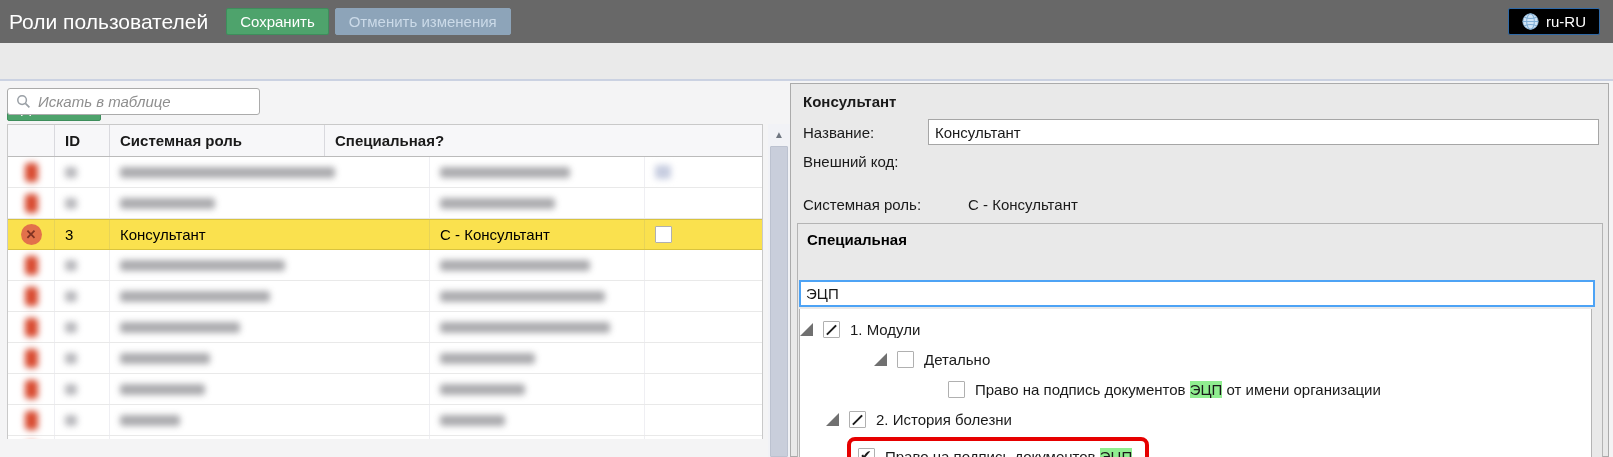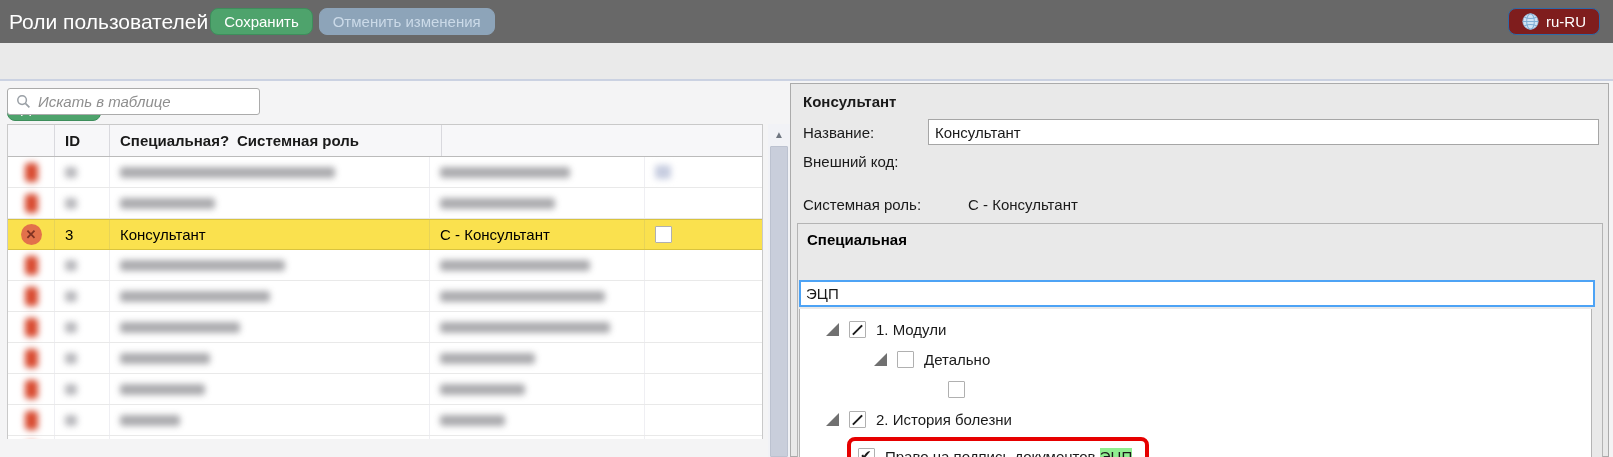--- a/index.html
+++ b/index.html
@@ -2,25 +2,25 @@
 <html><head>
 <meta charset="utf-8">
 <style>
   * { box-sizing: border-box; margin: 0; padding: 0; }
   html,body { width:1613px; height:457px; }
   body { font-family: "Liberation Sans", sans-serif; background:#f4f4f5; overflow:hidden; }
   .app { position:relative; width:1613px; height:457px; overflow:hidden; }
 
   
   .topbar { position:absolute; left:0; top:0; width:1613px; height:43px; background:#686868; display:flex; align-items:center; }
-  .topbar h1 { color:#ffffff; font-size:21px; font-weight:400; margin-left:9px; margin-right:2px; white-space:nowrap; }
-  .btn { display:inline-flex; align-items:center; justify-content:center; height:27px; padding:0 13px; font-size:15px; border-radius:8px; cursor:pointer; border:1px solid transparent; white-space:nowrap; }
+  .topbar h1 { color:#ffffff; font-size:21px; font-weight:400; margin-left:9px; margin-right:18px; white-space:nowrap; }
+  .btn { display:inline-flex; align-items:center; justify-content:center; height:27px; padding:0 13px; font-size:15px; border-radius:2px; cursor:pointer; border:1px solid transparent; white-space:nowrap; }
   .btn-green { background:#4EA36C; border-color:#3E8E5C; color:#ffffff; }
   .btn-disabled { background:#8DA4B9; border-color:#8DA4B9; color:#CBDAE8; cursor:default; }
-  .btn-locale { position:absolute; right:13px; top:8px; background:#7f1d1d; border-color:#2F69A6; color:#ffffff; gap:7px; }
+  .btn-locale { position:absolute; right:13px; top:8px; background:#000000; border-color:#2F69A6; color:#ffffff; gap:7px; }
   .globe { width:17px; height:17px; flex:0 0 auto; }
 
   
   .toolbar { position:absolute; left:0; top:43px; width:1613px; height:38px; background:#EAEAEA; border-bottom:2px solid #CBD2E2; }
   .toolbar .btn { position:absolute; left:7px; top:8px;margin-top:43px; }
 
   
   .searchbox { position:absolute; left:7px; top:88px; width:253px; height:27px; background:#ffffff; border:1px solid #ABABAB; border-radius:3px; display:flex; align-items:center; padding:0 8px; gap:7px; }
   .searchbox input { border:none; outline:none; flex:1; font-size:15px; font-style:italic; color:#555; background:transparent; font-family:"Liberation Sans",sans-serif; }
   .searchbox input::placeholder { color:#8f8f8f; font-style:italic; }
@@ -102,22 +102,22 @@
       <circle cx="6.5" cy="6.5" r="4.6" fill="none" stroke="#9AA0A6" stroke-width="1.6"></circle>
       <line x1="10" y1="10" x2="14.3" y2="14.3" stroke="#9AA0A6" stroke-width="1.8"></line>
     </svg>
     <input type="text" placeholder="Искать в таблице" style="">
   </div>
 
   <div class="table">
     <div class="thead">
       <div class="cell c-icon"></div>
       <div class="cell c-id">ID</div>
+      <div class="cell c-role">Системная роль</div>
       <div class="cell c-special">Специальная?</div>
-      <div class="cell c-role">Системная роль</div>
     </div>
 
     <div class="t-row">
       <div class="cell c-icon">
           <span class="blur-icon"></span>
         </div>
       <div class="cell c-id">
           <span class="blur-id"></span>
         </div>
       <div class="cell c-name">
@@ -289,34 +289,35 @@
 
     <div class="fieldset">
       <div class="fs-title">Специальная</div>
 
 
       <input type="text" class="filter-input" value="ЭЦП" style="">
 
       <div class="treebox">
         <div style="height:5px;"></div>
 
-        <div class="tnode" style="padding-left:26px;">
+        <div class="tnode" style="">
           <span class="tri"></span>
           <span class="checkbox cb-ind"></span>
           <span>1. Модули</span>
         </div>
 
         <div class="tnode" style="padding-left:74px;">
           <span class="tri"></span>
           <span class="checkbox"></span>
           <span>Детально</span>
         </div>
 
         <div class="tnode" style="padding-left:148px;">
           <span class="checkbox"></span>
+          <span><span>Право на подпись документов </span><span class="hl">ЭЦП</span><span> от имени организации</span></span>
         </div>
 
         <div class="tnode" style="padding-left:26px;">
           <span class="tri"></span>
           <span class="checkbox cb-ind"></span>
           <span>2. История болезни</span>
         </div>
 
         <div class="tnode" style="padding-left:47px; height:44px;">
           <span class="annotated">

